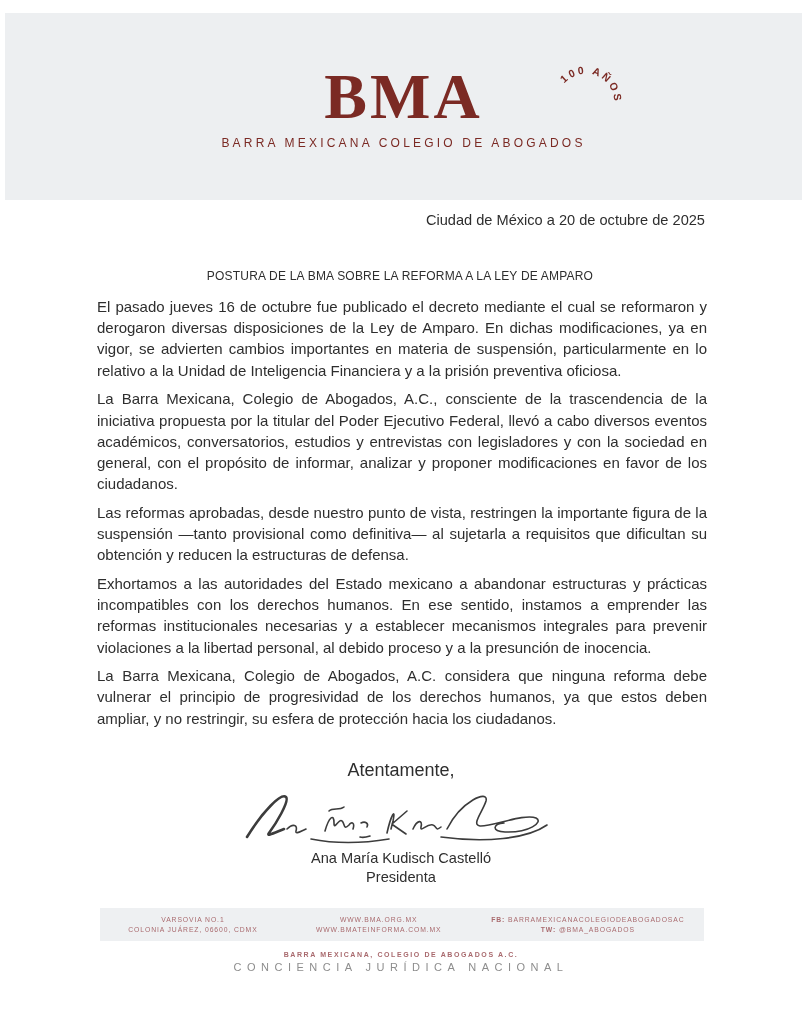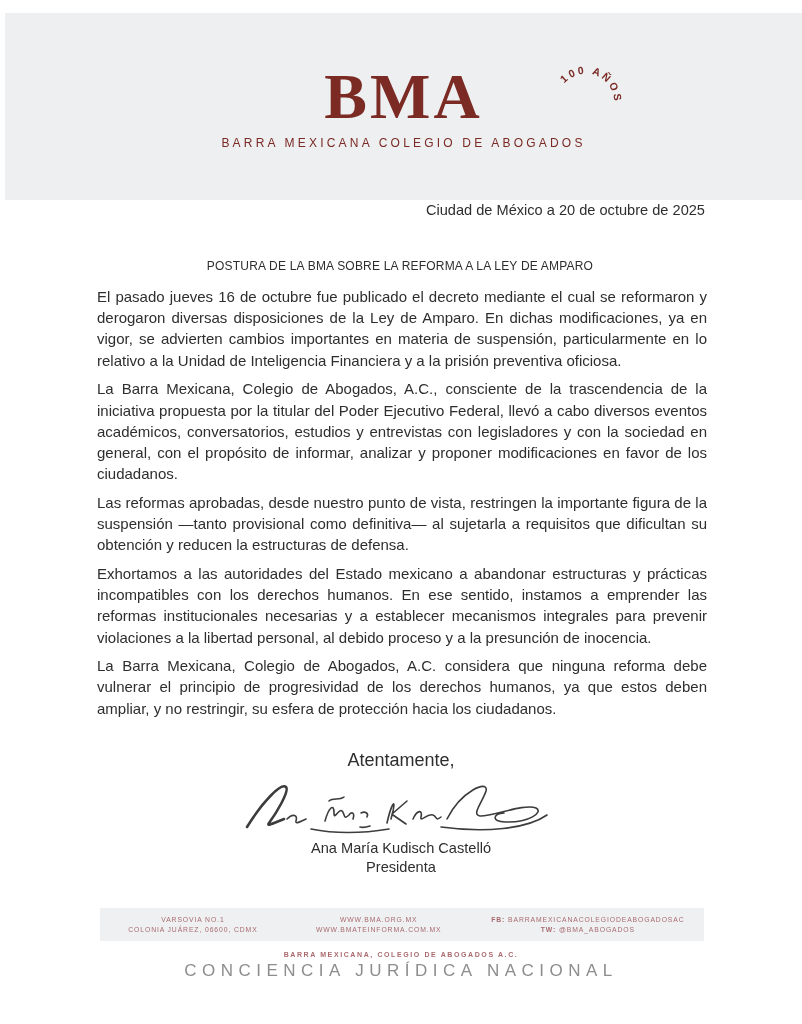--- a/index.html
+++ b/index.html
@@ -35,21 +35,21 @@
   }
   .logo-caption{
     margin-top:9px;
     font-size:12px;
     letter-spacing:3.2px;
     color:#7b2a24;
     font-weight:normal;
   }
 
   
-  .letter{position:absolute;top:172px;left:0;right:0;}
+  .letter{position:absolute;top:182px;left:0;right:0;}
   .dateline{
     margin:30px 97px 0 97px;
     text-align:right;
     font-size:14.6px;
   }
   .letter-title{
     margin:41px 97px 0 95px;
     text-align:center;
     font-weight:normal;
     font-size:12px;
@@ -91,21 +91,21 @@
   .footer-col .lbl{font-weight:bold;}
   .footer-org{
     position:absolute;top:951px;left:0;right:0;
     text-align:center;
     font-size:7px;letter-spacing:1.6px;
     color:#a96a6e;font-weight:bold;
   }
   .footer-motto{
     position:absolute;top:961px;left:0;right:0;
     text-align:center;
-    font-size:17px;letter-spacing:5.5px;
+    font-size:11px;letter-spacing:5.5px;
     color:#8d8d8d;
   }
   .sig-stroke{fill:none;stroke:#3c3c3c;stroke-width:1.6;stroke-linecap:round;stroke-linejoin:round;}
   .sig-stroke.thick{stroke-width:2.6;}
 </style>
 </head>
 <body>
 
 <div class="page">
 

